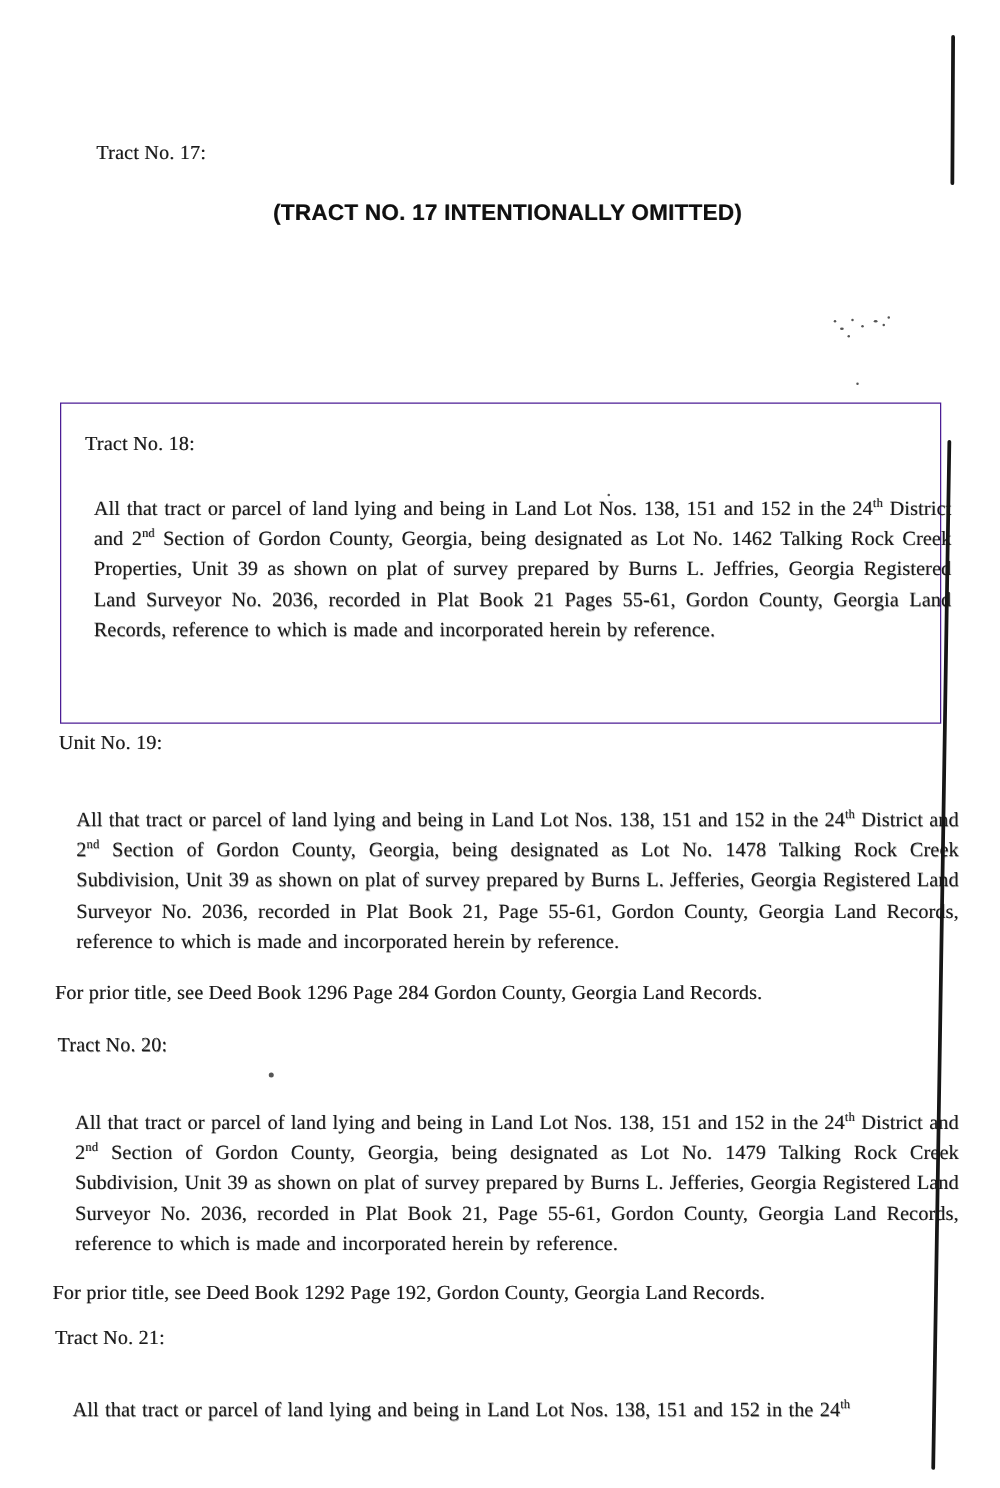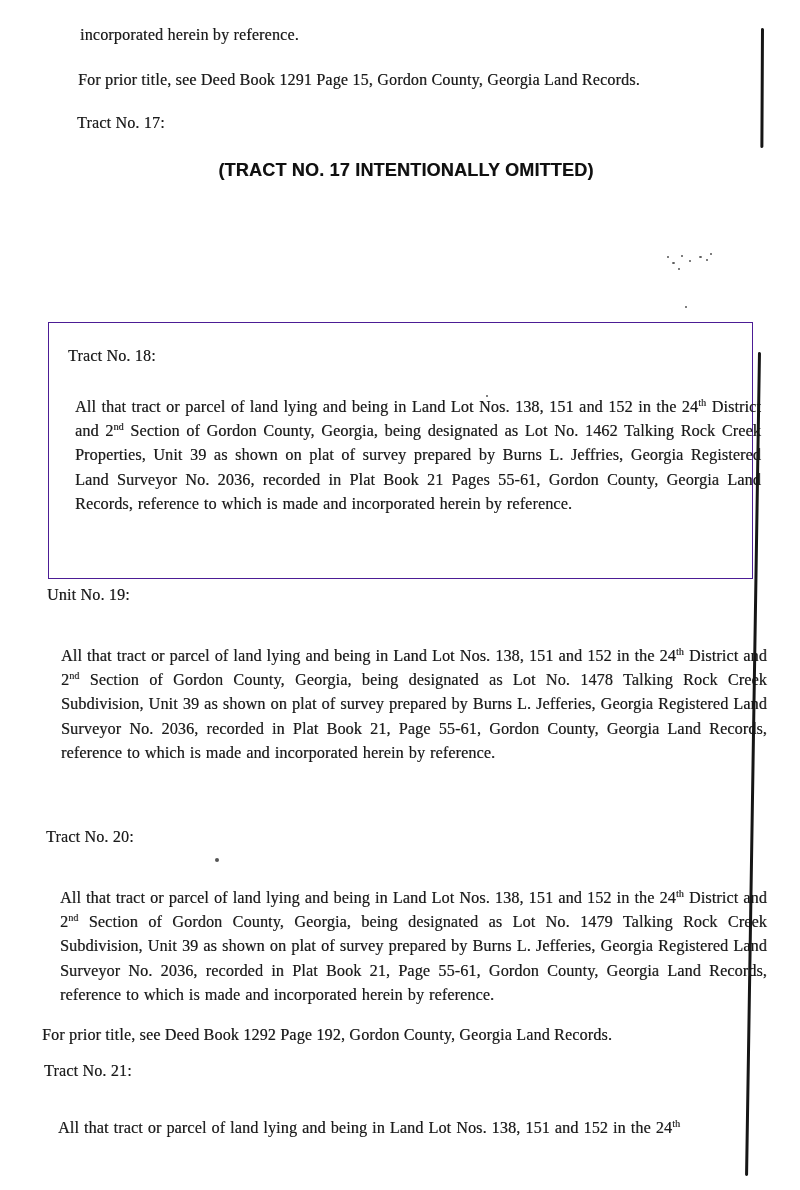--- a/index.html
+++ b/index.html
@@ -72,22 +72,20 @@
     border-radius: 50%;
     width: 2px; height: 2px;
     opacity: 0.8;
   }
 </style>
 </head>
 <body>
 
 <div class="page">
 
-  <p class="line" style="left:80px; top:26px;">incorporated herein by reference.</p>
-  <p class="line" style="left:78px; top:71px;">For prior title, see Deed Book 1291 Page 15, Gordon County, Georgia Land Records.</p>
   <p class="line" style="left:77px; top:114px;">Tract No. 17:</p>
   <h2 class="omitted-heading">(TRACT NO. 17 INTENTIONALLY OMITTED)</h2>
 
   <span class="speck" style="left:667px; top:256px;"></span>
   <span class="speck" style="left:672px; top:262px; width:3px;"></span>
   <span class="speck" style="left:681px; top:255px;"></span>
   <span class="speck" style="left:689px; top:260px;"></span>
   <span class="speck" style="left:699px; top:256px; width:3px;"></span>
   <span class="speck" style="left:706px; top:259px;"></span>
   <span class="speck" style="left:710px; top:253px;"></span>
@@ -96,20 +94,21 @@
   <span class="speck" style="left:215px; top:858px; width:4px; height:4px;"></span>
   <span class="speck" style="left:486px; top:395px;"></span>
 
   <div class="highlight-box">
     <p class="line" style="left:19px; top:24px;">Tract No. 18:</p>
     <p class="body-par" style="left:10px; top:56px; width:686px;"><span>All that tract or parcel of land lying and being in Land Lot Nos. 138, 151 and 152 in the 24</span><sup>th</sup><span> District and 2</span><sup>nd</sup><span> Section of Gordon County, Georgia, being designated as Lot No. 1462 Talking Rock Creek Properties, Unit 39 as shown on plat of survey prepared by Burns L. Jeffries, Georgia Registered Land Surveyor No. 2036, recorded in Plat Book 21 Pages 55-61, Gordon County, Georgia Land Records, reference to which is made and incorporated herein by reference.</span></p>
   </div>
 
   <p class="line" style="left:47px; top:586px;">Unit No. 19:</p>
   <p class="body-par" style="left:45px; top:628px; width:706px;"><span>All that tract or parcel of land lying and being in Land Lot Nos. 138, 151 and 152 in the 24</span><sup>th</sup><span> District and 2</span><sup>nd</sup><span> Section of Gordon County, Georgia, being designated as Lot No. 1478 Talking Rock Creek Subdivision, Unit 39 as shown on plat of survey prepared by Burns L. Jefferies, Georgia Registered Land Surveyor No. 2036, recorded in Plat Book 21, Page 55-61, Gordon County, Georgia Land Records, reference to which is made and incorporated herein by reference.</span></p>
+  <p class="line" style="left:44px; top:786px;">For prior title, see Deed Book 1296 Page 284 Gordon County, Georgia Land Records.</p>
 
   <p class="line" style="left:46px; top:828px;">Tract No. 20:</p>
   <p class="body-par" style="left:44px; top:870px; width:707px;"><span>All that tract or parcel of land lying and being in Land Lot Nos. 138, 151 and 152 in the 24</span><sup>th</sup><span> District and 2</span><sup>nd</sup><span> Section of Gordon County, Georgia, being designated as Lot No. 1479 Talking Rock Creek Subdivision, Unit 39 as shown on plat of survey prepared by Burns L. Jefferies, Georgia Registered Land Surveyor No. 2036, recorded in Plat Book 21, Page 55-61, Gordon County, Georgia Land Records, reference to which is made and incorporated herein by reference.</span></p>
   <p class="line" style="left:42px; top:1026px;">For prior title, see Deed Book 1292 Page 192, Gordon County, Georgia Land Records.</p>
 
   <p class="line" style="left:44px; top:1062px;">Tract No. 21:</p>
   <p class="body-par" style="left:42px; top:1100px; width:712px;"><span>All that tract or parcel of land lying and being in Land Lot Nos. 138, 151 and 152 in the 24</span><sup>th</sup></p>
 
   <div class="scan-line scan-line-top"></div>
   <div class="scan-line scan-line-bottom"></div>

